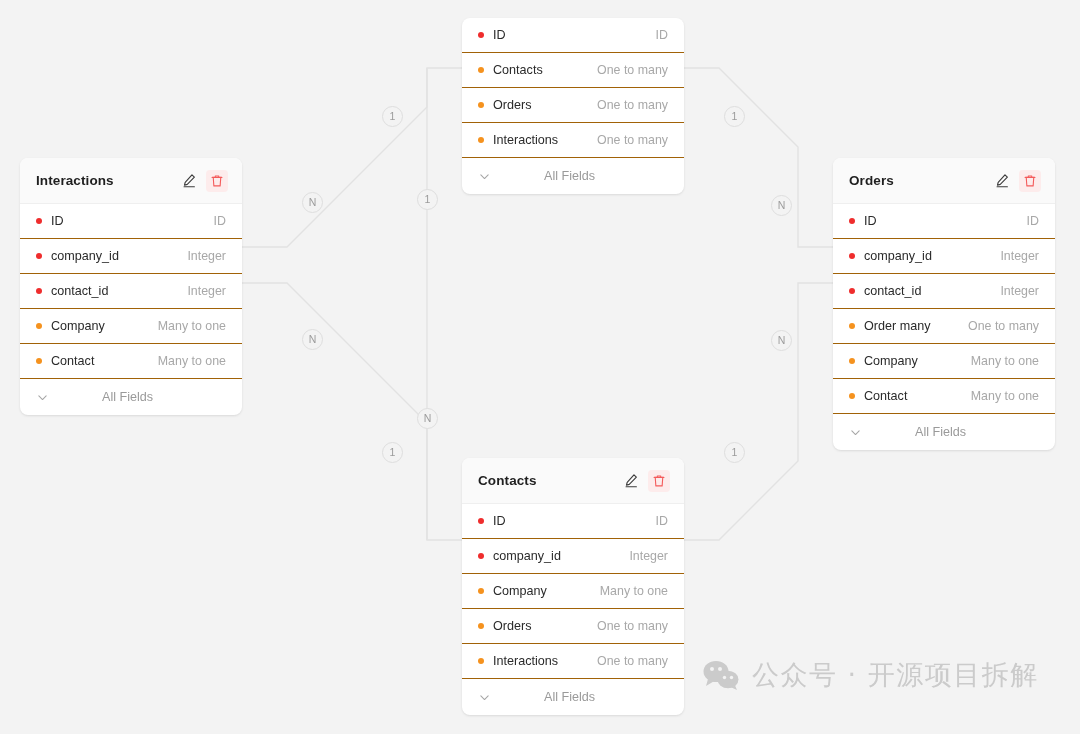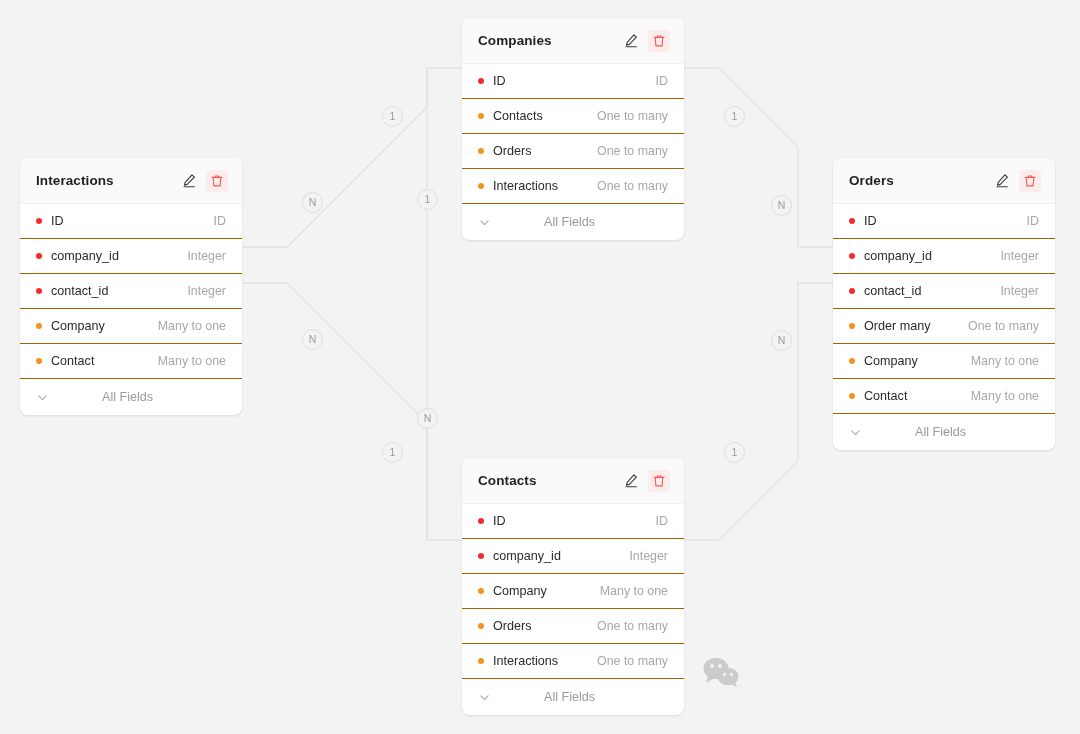--- a/index.html
+++ b/index.html
@@ -182,40 +182,20 @@
         <div class="allfields-row">
           <span class="chev">
             <svg viewBox="0 0 16 16" width="13" height="13">
               <path d="M3.5 6 L8 10.5 L12.5 6" fill="none" stroke="#a6a6a6" stroke-width="1.3" stroke-linecap="round" stroke-linejoin="round"></path>
             </svg>
           </span>
           <span class="allfields-label">All Fields</span>
         </div>
       </div>
       <div class="entity-card" style="left: 462px; top: 18px; width: 222px;">
-        <div class="card-header">
-          <div class="card-title">Companies</div>
-          <div class="hdr-actions">
-            <div class="icon-btn">
-              <svg viewBox="0 0 16 16" width="15" height="15">
-                <path d="M10.6 1.9 L13.2 4.5 L5.6 12.1 L2.6 12.9 L3.4 9.9 Z" fill="none" stroke="#3c3c3c" stroke-width="1.2" stroke-linejoin="round"></path>
-                <path d="M2.2 14.6 L13.2 14.6" stroke="#3c3c3c" stroke-width="1.2" stroke-linecap="round"></path>
-              </svg>
-            </div>
-            <div class="icon-btn trash">
-              <svg viewBox="0 0 16 16" width="14" height="14">
-                <g fill="none" stroke="#f45b5b" stroke-width="1.25" stroke-linecap="round" stroke-linejoin="round">
-                  <path d="M2.4 3.9 L13.6 3.9"></path>
-                  <path d="M6 3.9 L6 2.2 L10 2.2 L10 3.9"></path>
-                  <path d="M3.7 3.9 L4.4 13.6 L11.6 13.6 L12.3 3.9"></path>
-                </g>
-              </svg>
-            </div>
-          </div>
-        </div>
         <div class="field-row">
           <span class="field-dot" style="background: rgb(239, 45, 45);"></span>
           <span class="field-name">ID</span>
           <span class="field-type">ID</span>
         </div>
         <div class="field-row">
           <span class="field-dot" style="background: rgb(245, 146, 30);"></span>
           <span class="field-name">Contacts</span>
           <span class="field-type">One to many</span>
         </div>
@@ -372,15 +352,16 @@
     <svg width="36" height="30" viewBox="0 0 36 30">
       <ellipse cx="13" cy="11.5" rx="12.5" ry="10.5" fill="#c9c9c9"></ellipse>
       <path d="M 5 19 L 3 26 L 10.5 21.5 Z" fill="#c9c9c9"></path>
       <circle cx="9" cy="9" r="2" fill="#f3f3f3"></circle>
       <circle cx="17" cy="9" r="2" fill="#f3f3f3"></circle>
       <ellipse cx="25" cy="19.5" rx="10.5" ry="8.7" fill="#c9c9c9"></ellipse>
       <path d="M 32 25.5 L 34 30 L 28.5 27.5 Z" fill="#c9c9c9"></path>
       <circle cx="21.5" cy="17.5" r="1.7" fill="#f3f3f3"></circle>
       <circle cx="28.5" cy="17.5" r="1.7" fill="#f3f3f3"></circle>
     </svg>
+    <span class="wm-text">公众号 · 开源项目拆解</span>
   </div>
 
 </div>
 
 </body></html>

